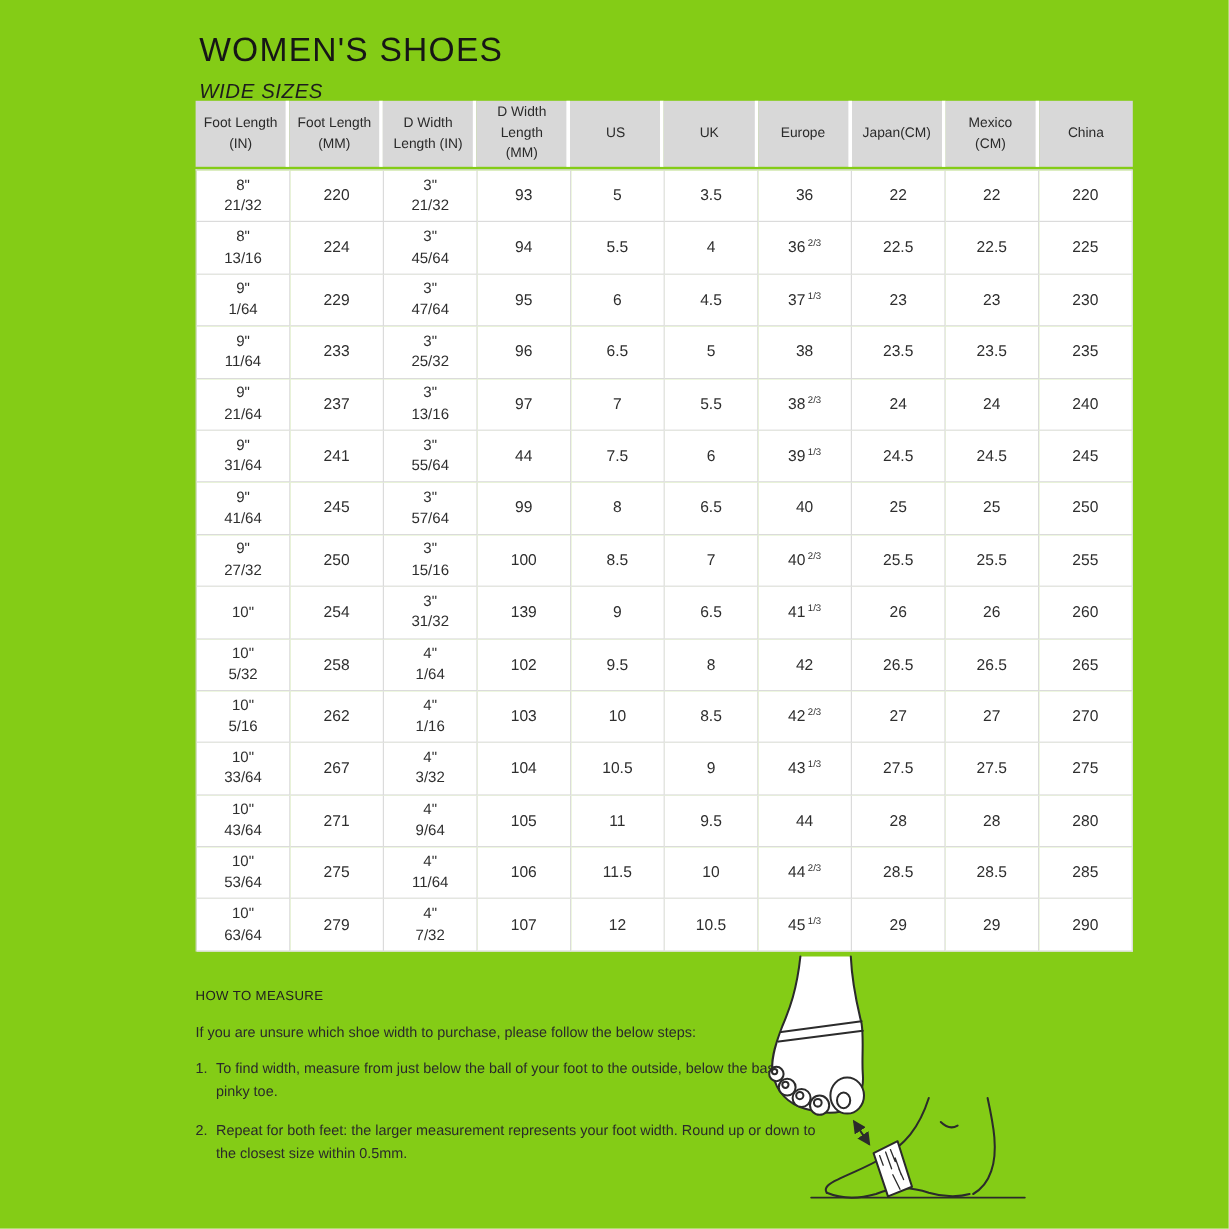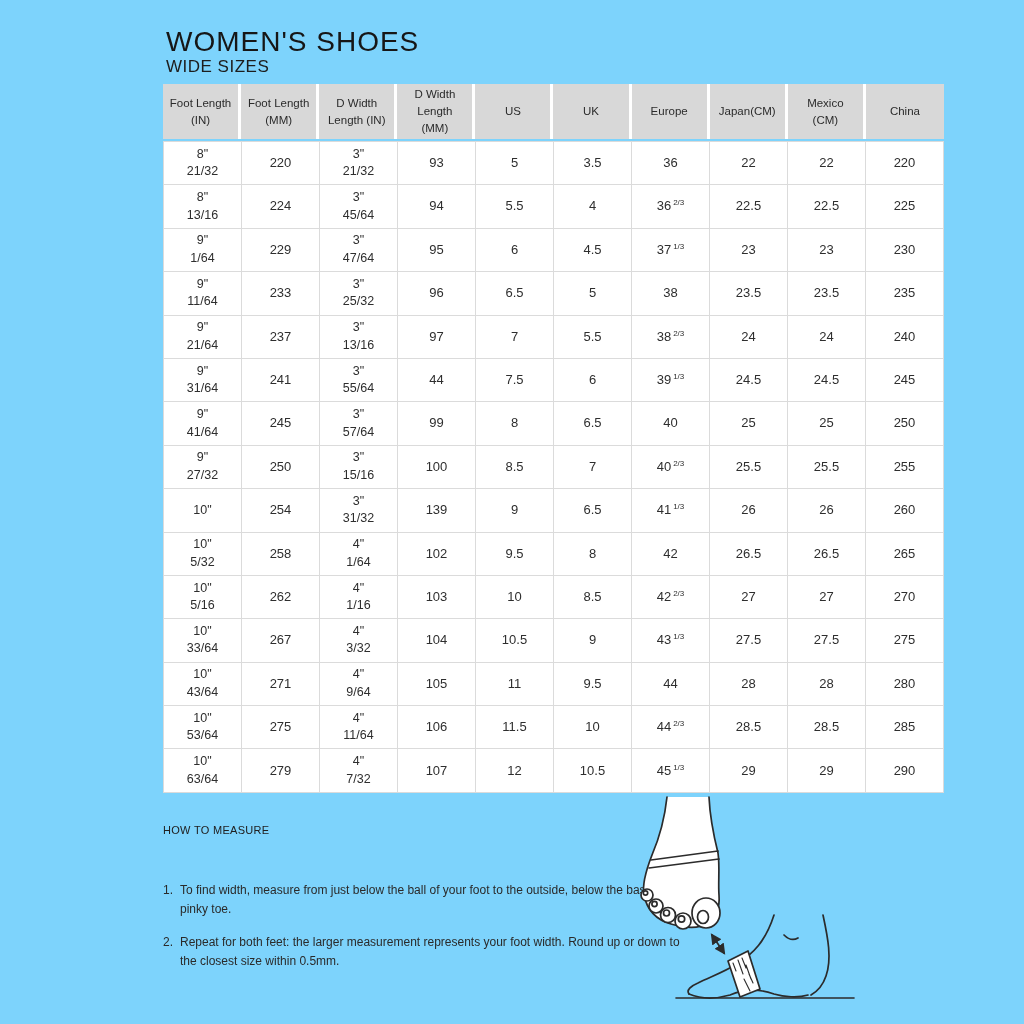--- a/index.html
+++ b/index.html
@@ -1,20 +1,20 @@
 <!DOCTYPE html>
 <html><head>
 <meta charset="utf-8">
 <style>
   html,body{margin:0;padding:0;background:#ffffff;}
   body{width:1024px;height:1024px;font-family:"Liberation Sans", sans-serif;color:#2e2e2e;}
-  .page{position:relative;width:1024px;height:1024px;background:#7dd3fc;overflow:hidden;}
+  .page{position:relative;width:1024px;height:1024px;background:#84cc16;overflow:hidden;}
 
   .title{position:absolute;left:166px;top:26px;font-size:28px;letter-spacing:1px;color:#161616;font-weight:500;}
-  .subtitle{position:absolute;left:166px;top:57px;font-size:17px;letter-spacing:0.5px;color:#1d1d1d;font-weight:400;}
+  .subtitle{position:absolute;left:166px;top:67px;font-size:17px;letter-spacing:0.5px;color:#1d1d1d;font-weight:400;font-style:italic;}
 
   .size-table{position:absolute;left:163px;top:84px;width:781px;}
   .chart-header{display:grid;grid-template-columns:repeat(10,1fr);}
   .hcell{background:#d8d8d8;height:55px;display:flex;align-items:center;justify-content:center;
          text-align:center;font-size:11.5px;line-height:1.45;color:#2b2b2b;padding:0 5px;
          box-sizing:border-box;border-right:3px solid #ffffff;}
   .hcell:last-child{border-right:none;text-align:right;}
   .chart-body{display:grid;grid-template-columns:repeat(10,1fr);border-left:1px solid #dbdbdb;border-top:1px solid #dbdbdb;margin-top:2px;}
   .cell{background:#fff;height:42.4px;box-sizing:content-box;display:flex;flex-direction:column;
         align-items:center;justify-content:center;font-size:13px;line-height:1.4;color:#2e2e2e;
@@ -530,20 +530,21 @@
         <div class="cell">
           <span class="single">29</span>
         </div>
         <div class="cell">
           <span class="single">290</span>
         </div>
       </div>
   </div>
 
   <div class="htm-heading">HOW TO MEASURE</div>
+  <div class="htm-intro">If you are unsure which shoe width to purchase, please follow the below steps:</div>
 
   <div class="htm-list">
     <div class="htm-item">
       <span class="num">1.</span>
       <span class="txt">To find width, measure from just below the ball of your foot to the outside, below the base of the pinky toe.</span>
     </div>
     <div class="htm-item">
       <span class="num">2.</span>
       <span class="txt">Repeat for both feet: the larger measurement represents your foot width. Round up or down to the closest size within 0.5mm.</span>
     </div>

